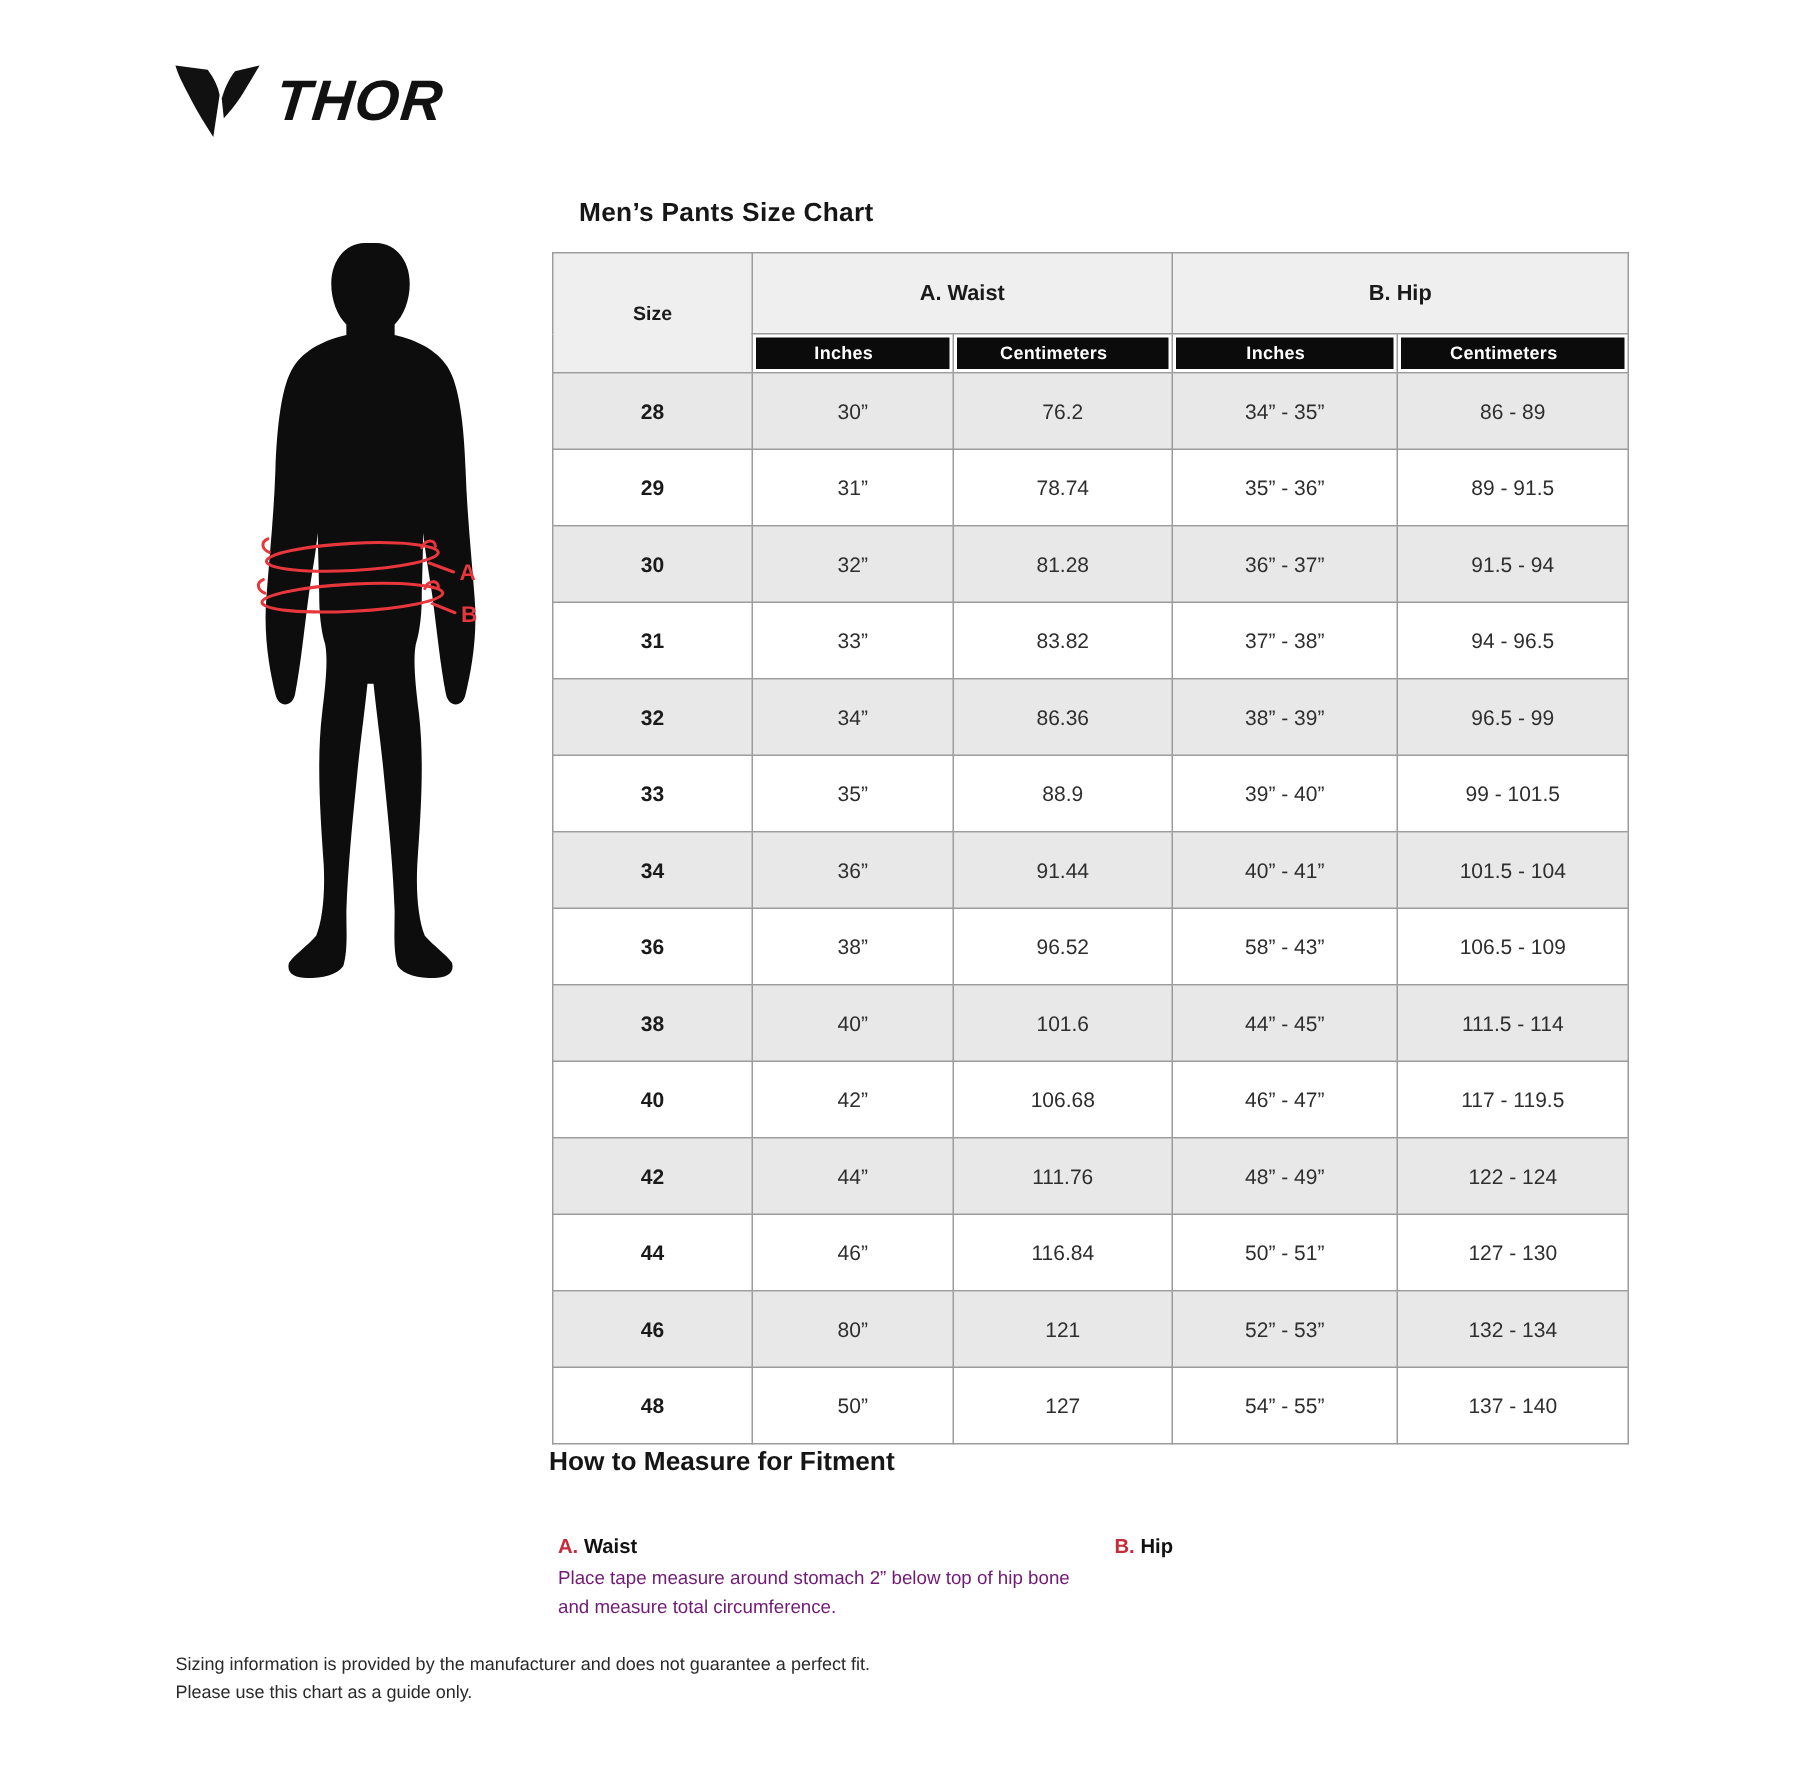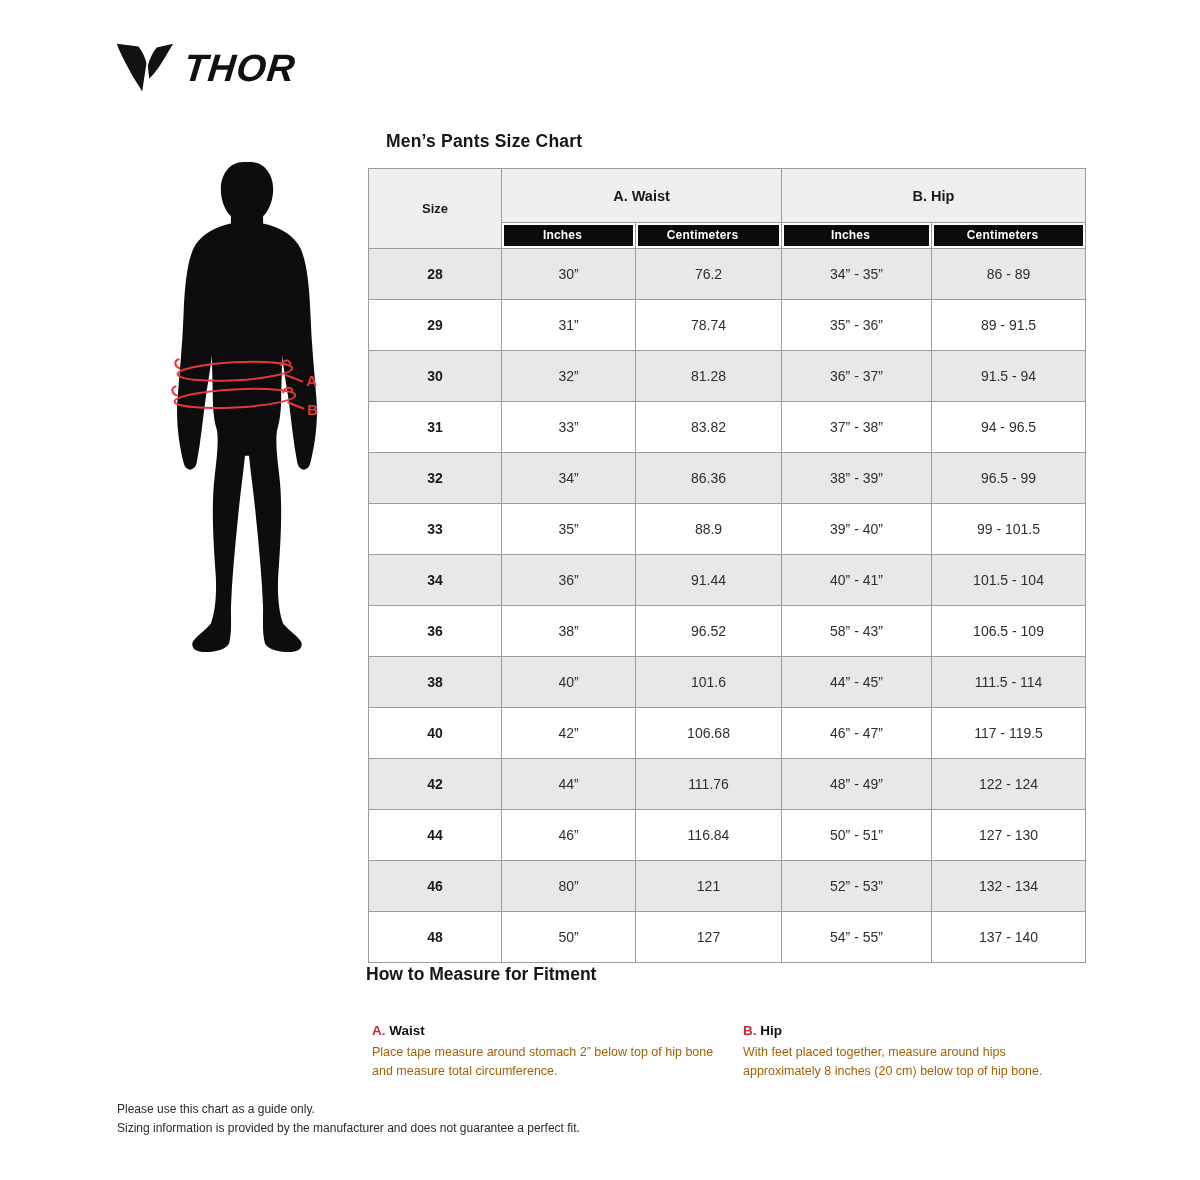--- a/index.html
+++ b/index.html
@@ -54,21 +54,21 @@
   tbody tr:nth-child(odd) td { background:#e9e8e8; }
   tbody tr:nth-child(even) td { background:#ffffff; }
 
   
   .howto-title { left:366px; top:964px; font-size:17.5px; font-weight:bold; color:#161616; }
   .howto-col { top:1023px; width:352px; }
   .howto-col.a { left:372px; }
   .howto-col.b { left:743px; width:340px; }
   .howto-head { font-size:13.5px; font-weight:bold; color:#111; margin-bottom:5px; }
   .howto-head .red { color:#c62b3a; }
-  .howto-text { font-size:12.5px; line-height:1.5; color:#a16207; }
+  .howto-text { font-size:12.5px; line-height:1.5; color:#701a75; }
 
   
   .footer { left:117px; top:1100px; font-size:12px; line-height:1.55; color:#2a2a2a; }
 </style>
 </head>
 <body>
 
 <div class="abs logo">
   <span>
     <svg width="58" height="52" viewBox="0 0 62 54" aria-hidden="true">
@@ -263,19 +263,18 @@
     <span>Waist</span>
   </div>
   <div class="howto-text">Place tape measure around stomach 2” below top of hip bone and measure total circumference.</div>
 </div>
 
 <div class="abs howto-col b">
   <div class="howto-head">
     <span class="red">B.</span>
     <span>Hip</span>
   </div>
-  <div class="howto-text">With feet placed together, measure around hips approximately 8 inches (20 cm) below top of hip bone.</div>
 </div>
 
 <div class="abs footer">
+  <div>Sizing information is provided by the manufacturer and does not guarantee a perfect fit.</div>
   <div>Please use this chart as a guide only.</div>
-  <div>Sizing information is provided by the manufacturer and does not guarantee a perfect fit.</div>
 </div>
 
 </body></html>

